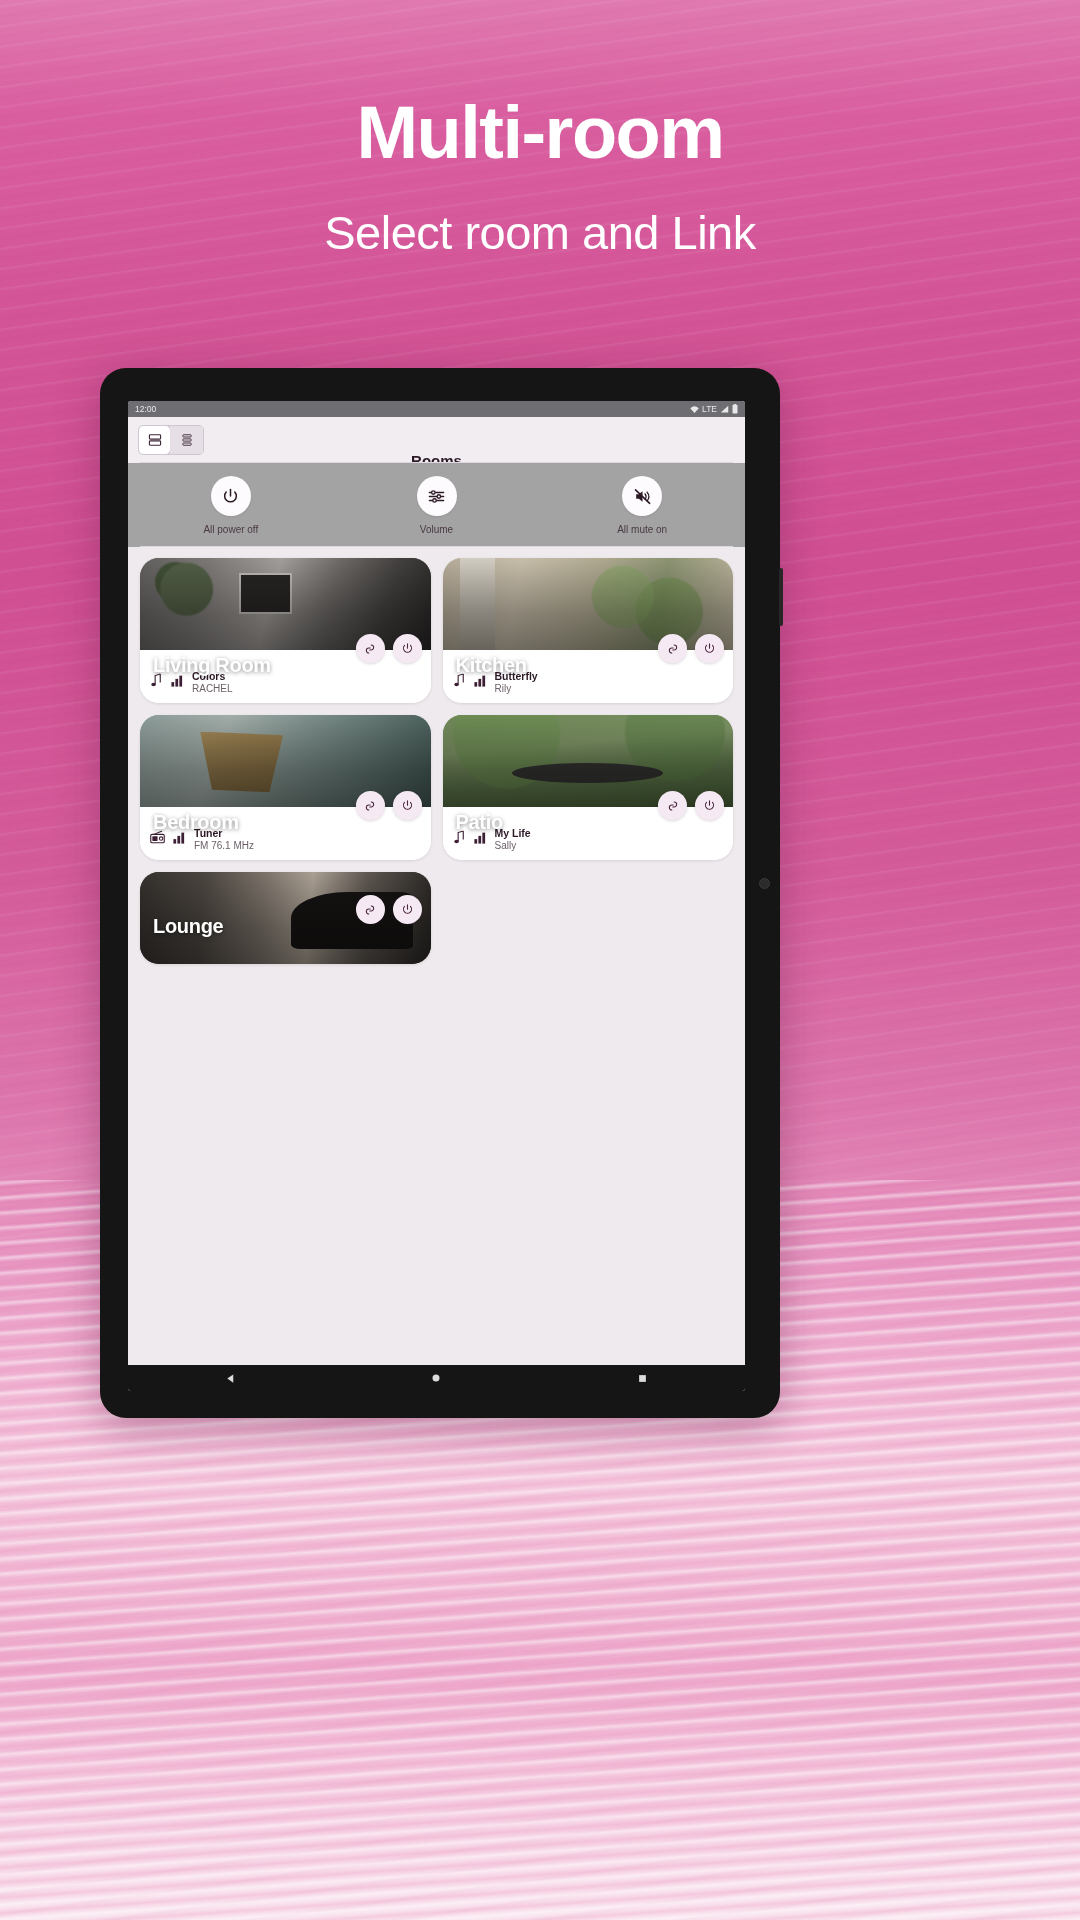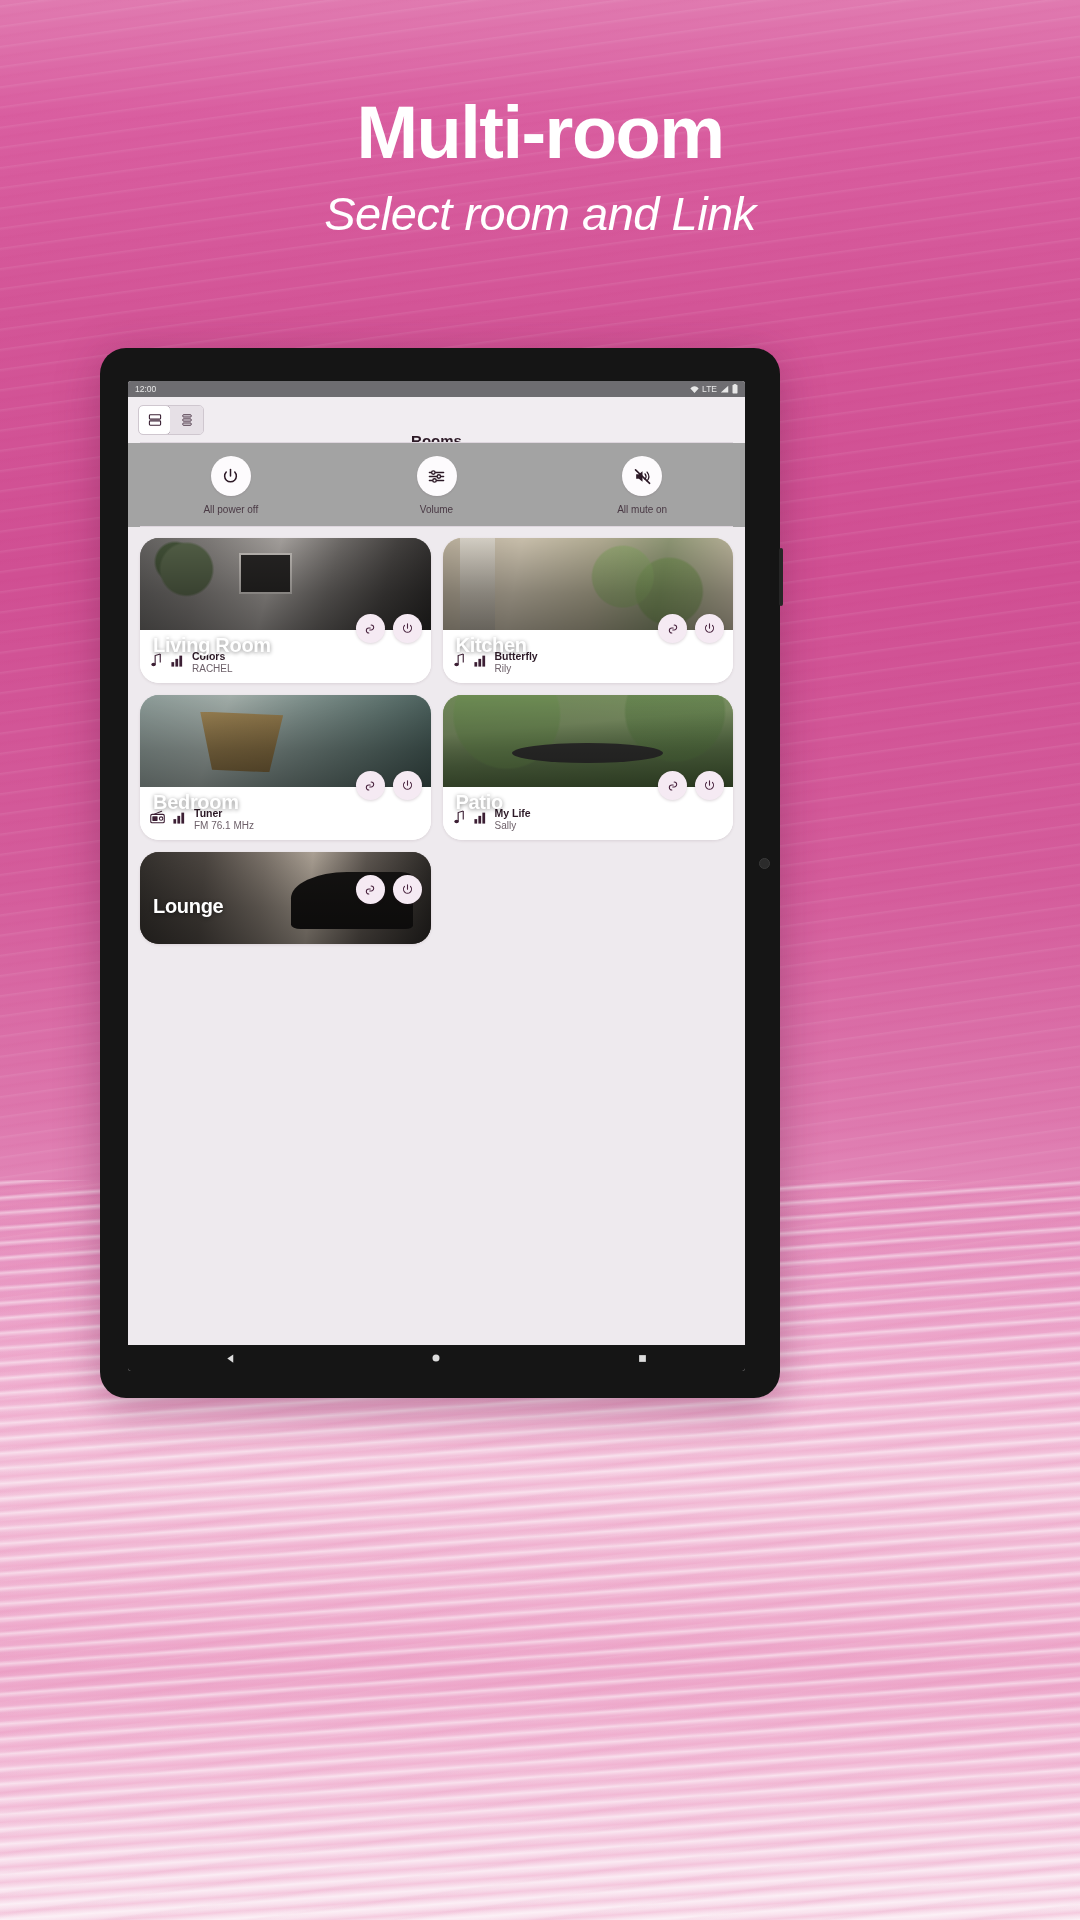--- a/index.html
+++ b/index.html
@@ -73,33 +73,32 @@
     z-index: 4;
   }
   .promo-title {
     font-size: 74px;
     font-weight: 700;
     color: #ffffff;
     letter-spacing: -1.5px;
     line-height: 1.0;
   }
   .promo-subtitle {
-    margin-top: 16px;
+    margin-top: 35px;
     font-size: 47px;
     font-weight: 400;
     color: #ffffff;
     letter-spacing: -0.5px;
-    font-style: italic;
   }
 
   
   .device {
     position: absolute;
     left: 100px;
-    top: 348px;
+    top: 368px;
     width: 680px;
     height: 1050px;
     background: #151515;
     border-radius: 26px;
     box-shadow: 0 10px 44px rgba(90, 20, 60, 0.35);
     z-index: 5;
   }
   .device-side-btn {
     position: absolute;
     right: -3px;

